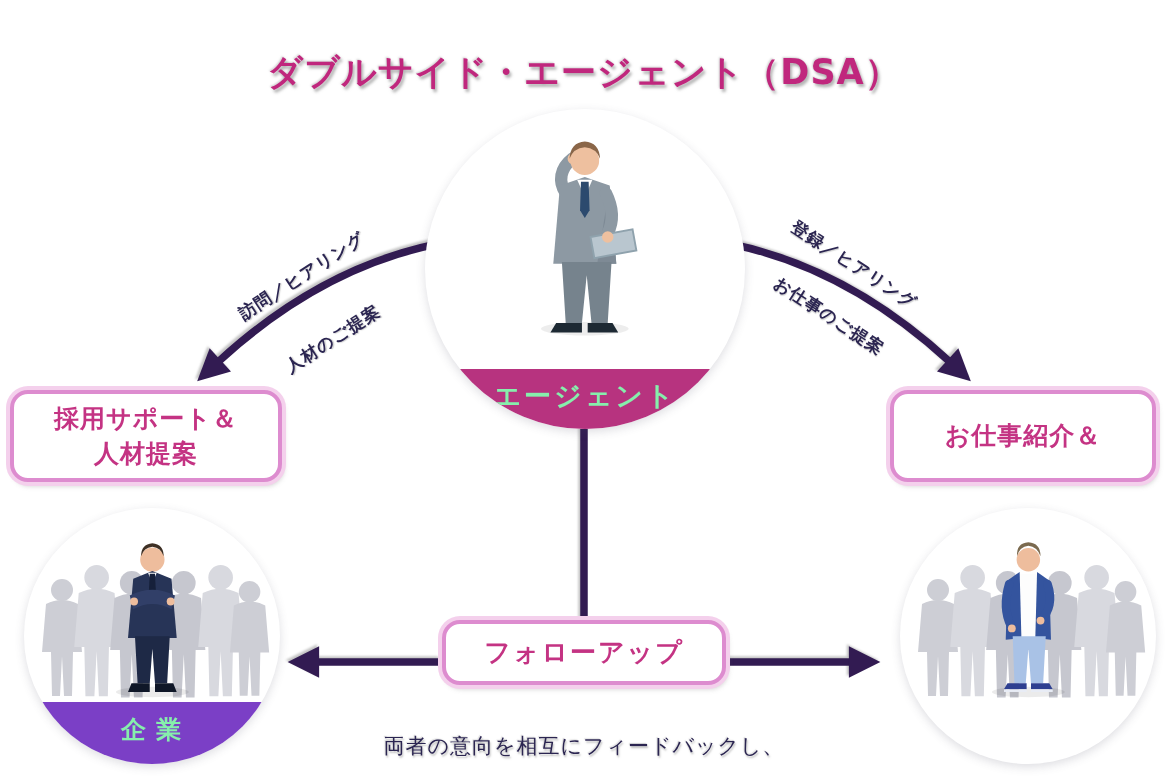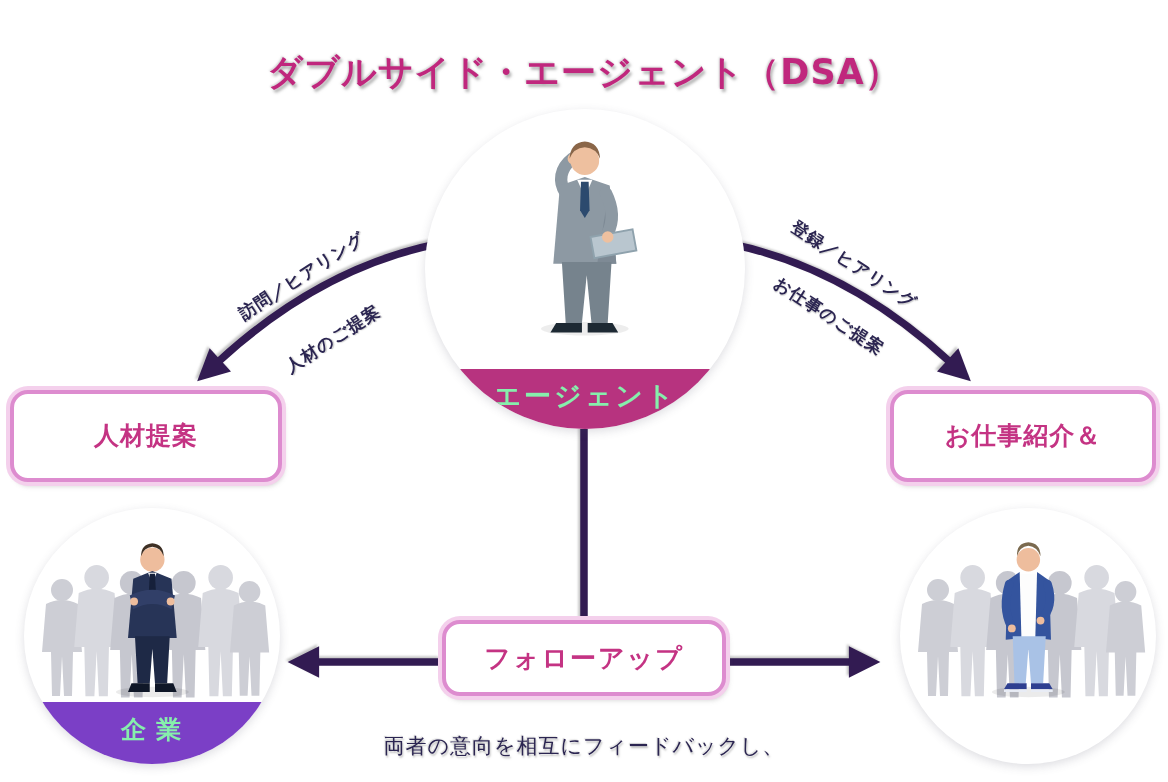--- a/index.html
+++ b/index.html
@@ -36,21 +36,21 @@
     justify-content:center;color:#86efac;font-weight:800;}
   .ribbon-agent{height:60px;background:var(--magenta);font-size:27px;letter-spacing:3px;padding-bottom:6px;}
   .ribbon-bottom{height:62px;background:var(--purple);font-size:25px;letter-spacing:2px;padding-bottom:8px;font-family:Liberation Serif, serif;}
 
   .callout{position:absolute;background:#fff;border:4px solid var(--box-border);
     border-radius:18px;display:flex;flex-direction:column;justify-content:center;
     align-items:center;text-align:center;color:var(--box-text);font-weight:800;
     box-shadow:0 0 0 4px var(--box-glow),2px 4px 5px rgba(120,120,120,.35);}
   .callout-left{left:10px;top:346px;width:272px;height:92px;font-size:25px;line-height:1.42;letter-spacing:1px;}
   .callout-right{left:890px;top:346px;width:266px;height:92px;font-size:25px;line-height:1.42;letter-spacing:1px;}
-  .callout-center{left:442px;top:576px;width:284px;height:76px;font-size:26px;letter-spacing:2px;}
+  .callout-center{left:442px;top:576px;width:284px;height:65px;font-size:26px;letter-spacing:2px;}
 
   .footer{position:absolute;left:0;right:0;top:682px;text-align:center;
     font-size:21px;font-weight:400;letter-spacing:1px;line-height:40px;color:var(--dark-text);
     text-shadow:1px 2px 2px rgba(130,130,130,.5),-1px -1px 1px rgba(150,150,150,.3);}
 </style>
 </head>
 <body>
 
 <div class="stage">
 
@@ -163,20 +163,21 @@
         <polygon points="110,144 148,144 145,198 131,198 128,158 125,198 112,198" fill="#a9c2e6"></polygon>
         <polygon points="104,198 126,198 126,205 100,205" fill="#2e3f90"></polygon>
         <polygon points="131,198 152,198 156,205 131,205" fill="#2e3f90"></polygon>
         <rect x="100" y="205" width="26" height="3" fill="#e8ecf5"></rect>
         <rect x="131" y="205" width="25" height="3" fill="#e8ecf5"></rect>
       </g>
     </svg>
   </div>
 
   <div class="callout callout-left">
+    <span>採用サポート＆</span>
     <span>人材提案</span>
   </div>
   <div class="callout callout-right">
     <span>お仕事紹介＆</span>
   </div>
   <div class="callout callout-center">
     <span>フォローアップ</span>
   </div>
 
   <div class="footer">

